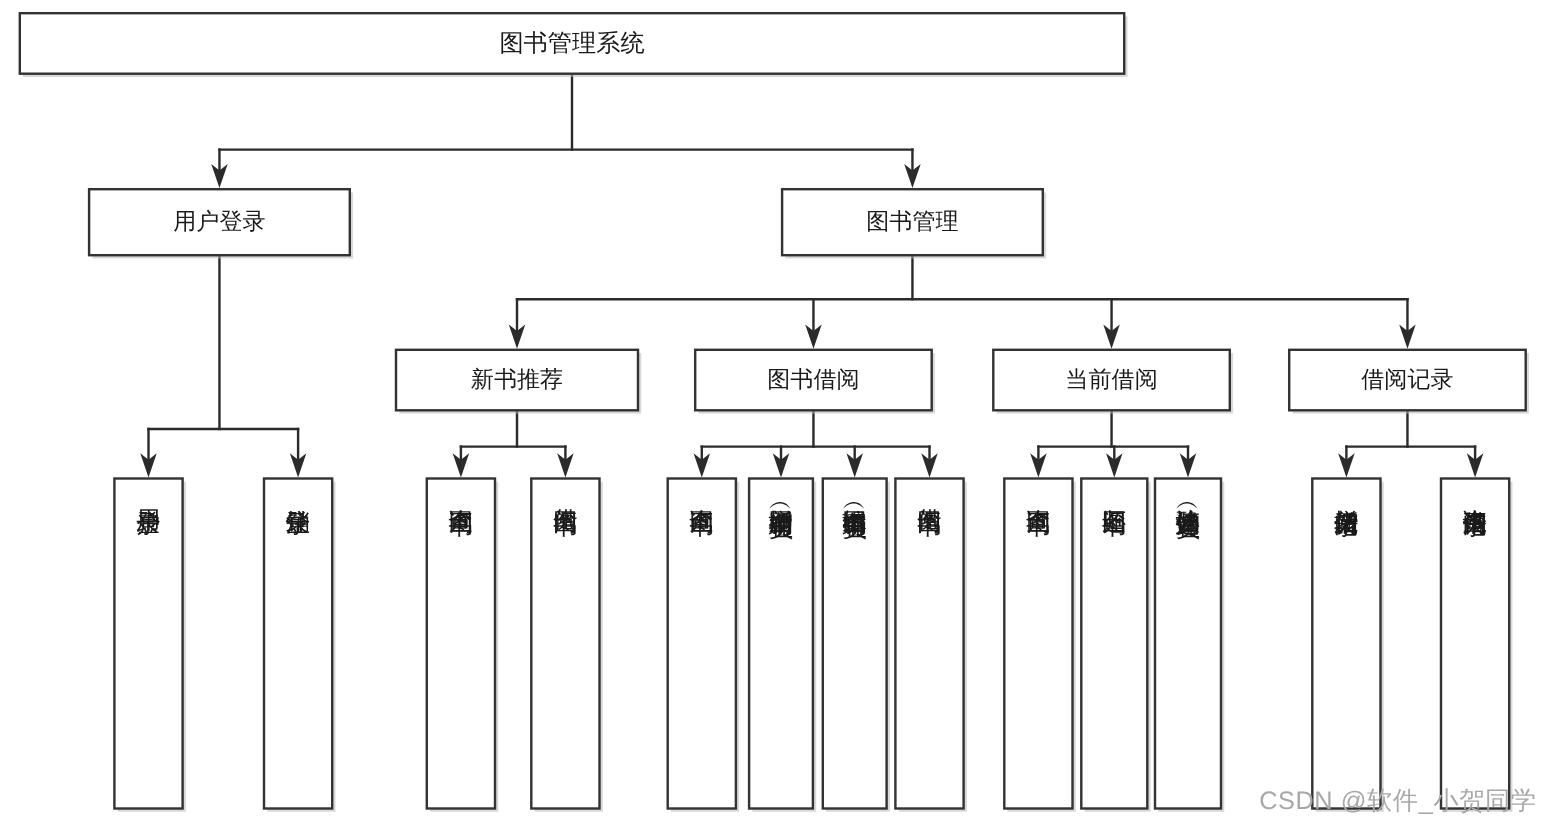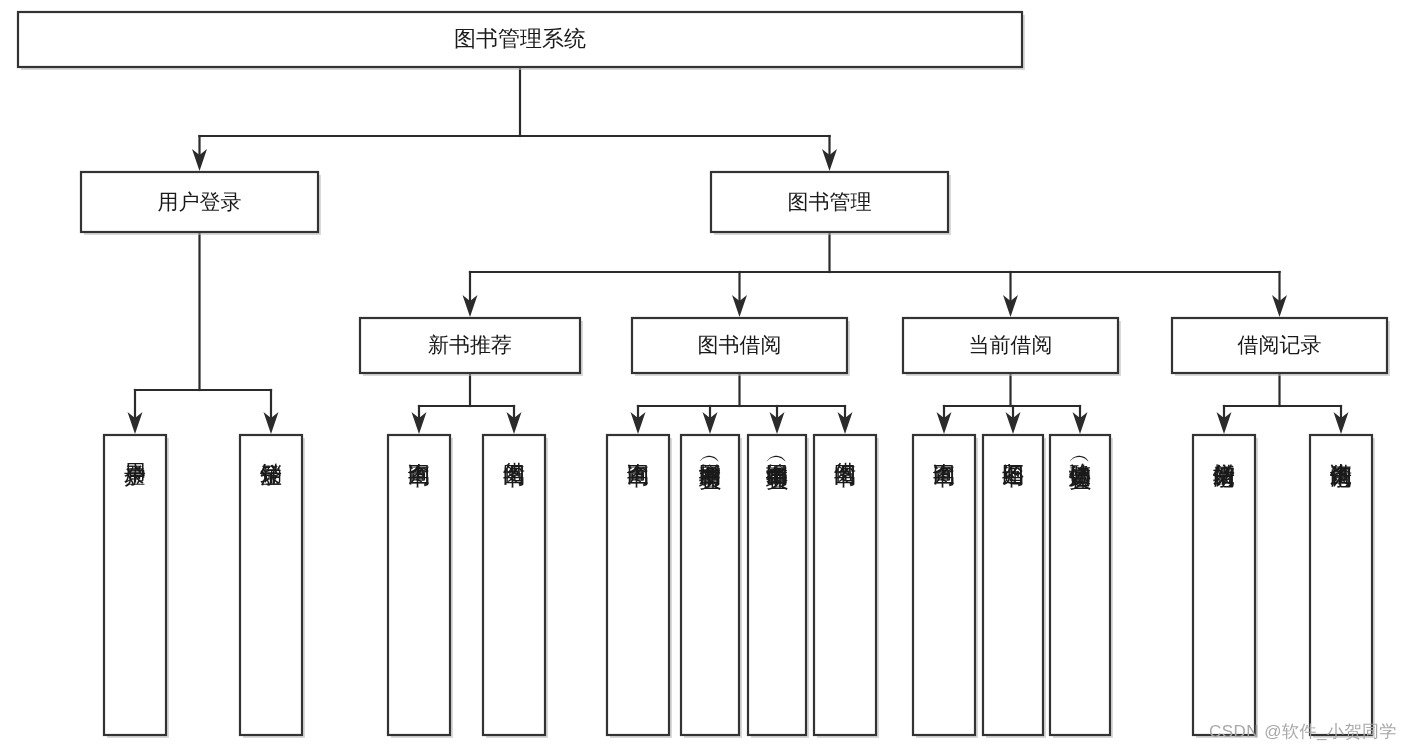--- a/index.html
+++ b/index.html
@@ -74,21 +74,21 @@
     line-height: 1.08;
     color: #1a1a1a;
     letter-spacing: 1px;
     white-space: nowrap;
   }
   .watermark {
     position: absolute;
     right: 8px;
     bottom: 4px;
     font-family: "Liberation Sans", "DejaVu Sans", sans-serif;
-    font-size: 17px;
+    font-size: 23px;
     color: #a8a8a8;
     letter-spacing: 0.5px;
     user-select: none;
   }
 </style>
 </head>
 <body>
 
 <div id="diagram-root">
 

